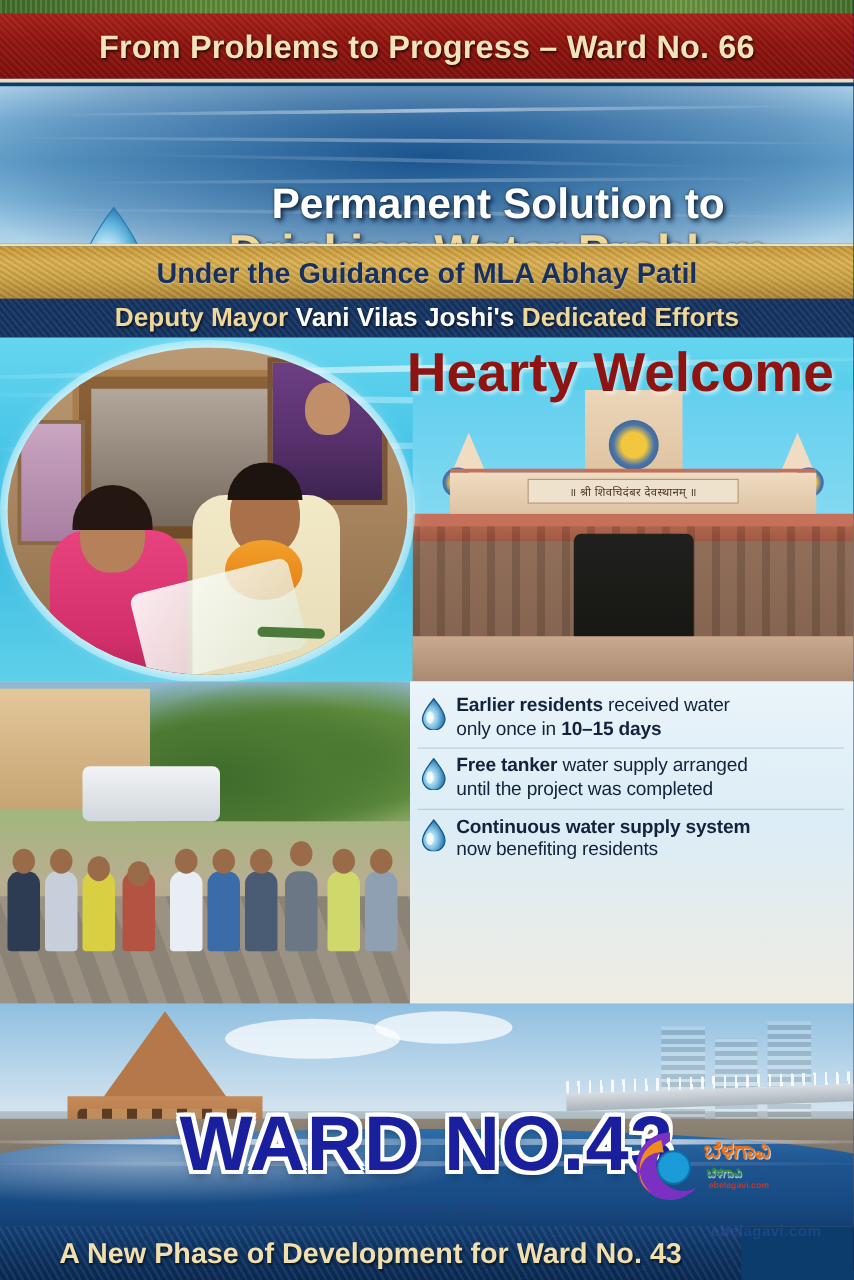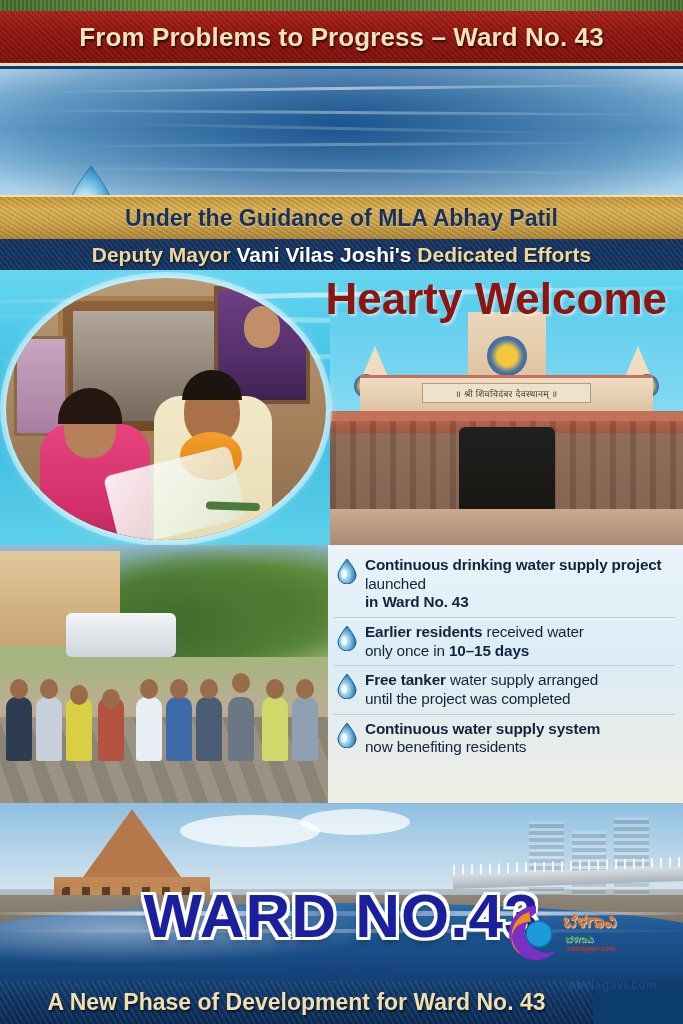--- a/index.html
+++ b/index.html
@@ -487,21 +487,21 @@
   }
 </style>
 </head>
 <body>
 
 <div class="poster">
 
   <div class="green-strip"></div>
 
   <div class="red-bar">
-    <div class="red-bar-text">From Problems to Progress – Ward No. 43</div>
+    <div class="red-bar-text">From Problems to Progress – Ward No. 66</div>
   </div>
 
   <div class="title-band">
     <div class="ripple r1"></div>
     <div class="ripple r2"></div>
     <div class="ripple r3"></div>
     <div class="ripple r4"></div>
     <div class="ripple r5"></div>
 
     <svg class="drop-big" viewBox="0 0 58 74">
@@ -511,20 +511,24 @@
           <stop offset="35%" stop-color="#bfe4f5"></stop>
           <stop offset="70%" stop-color="#63b6de"></stop>
           <stop offset="100%" stop-color="#2d7fb4"></stop>
         </radialGradient>
       </defs>
       <path d="M29 1 C29 1 5 32 5 47 a24 24 0 0 0 48 0 C53 32 29 1 29 1 Z" fill="url(#dropg)" stroke="#2b7db2" stroke-width="1"></path>
       <ellipse cx="21" cy="44" rx="8" ry="13" fill="rgba(255,255,255,.65)"></ellipse>
       <ellipse cx="38" cy="56" rx="5" ry="8" fill="rgba(255,255,255,.35)"></ellipse>
     </svg>
 
+    <div class="title-text">
+      <div class="title-l1">Permanent Solution to</div>
+      <div class="title-l2">Drinking Water Problem</div>
+    </div>
   </div>
 
   <div class="gold-band">
     <div class="gold-band-text">Under the Guidance of MLA Abhay Patil</div>
   </div>
 
   <div class="navy-band">
     <div class="navy-band-text"><span>Deputy Mayor </span><span class="em">Vani Vilas Joshi's</span><span> Dedicated Efforts</span></div>
   </div>
 
@@ -603,34 +607,20 @@
       <div class="ph gh4"></div>
       <div class="ph gh5"></div>
       <div class="ph gh6"></div>
       <div class="ph gh7"></div>
       <div class="ph gh8"></div>
       <div class="ph gh9"></div>
       <div class="ph gh10"></div>
     </div>
 
     <div class="bullets" id="bullet-list">
-        <div class="bullet">
-          <span class="bullet-icon"><svg width="22" height="26" viewBox="0 0 22 26">
-              <defs>
-                <radialGradient id="bd" cx="38%" cy="60%" r="62%">
-                  <stop offset="0%" stop-color="#eaf7ff"></stop>
-                  <stop offset="45%" stop-color="#8fcbe9"></stop>
-                  <stop offset="100%" stop-color="#1f6fa8"></stop>
-                </radialGradient>
-              </defs>
-              <path d="M11 1 C11 1 2 12 2 17 a9 9 0 0 0 18 0 C20 12 11 1 11 1 Z" fill="url(#bd)" stroke="#13598c" stroke-width="1"></path>
-              <ellipse cx="8" cy="16" rx="3" ry="5" fill="rgba(255,255,255,.7)"></ellipse>
-            </svg></span>
-          <div class="bullet-text"><b>Continuous drinking water supply project</b> launched<br><b>in Ward No. 43</b></div>
-        </div>
         <div class="bullet">
           <span class="bullet-icon"><svg width="22" height="26" viewBox="0 0 22 26">
               <defs>
                 <radialGradient id="bd" cx="38%" cy="60%" r="62%">
                   <stop offset="0%" stop-color="#eaf7ff"></stop>
                   <stop offset="45%" stop-color="#8fcbe9"></stop>
                   <stop offset="100%" stop-color="#1f6fa8"></stop>
                 </radialGradient>
               </defs>
               <path d="M11 1 C11 1 2 12 2 17 a9 9 0 0 0 18 0 C20 12 11 1 11 1 Z" fill="url(#bd)" stroke="#13598c" stroke-width="1"></path>

